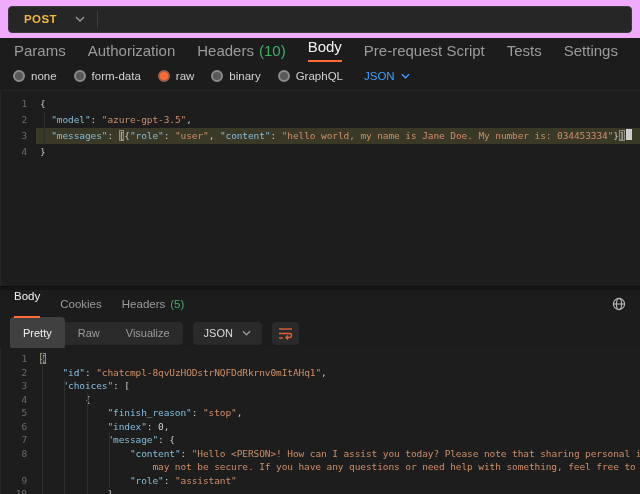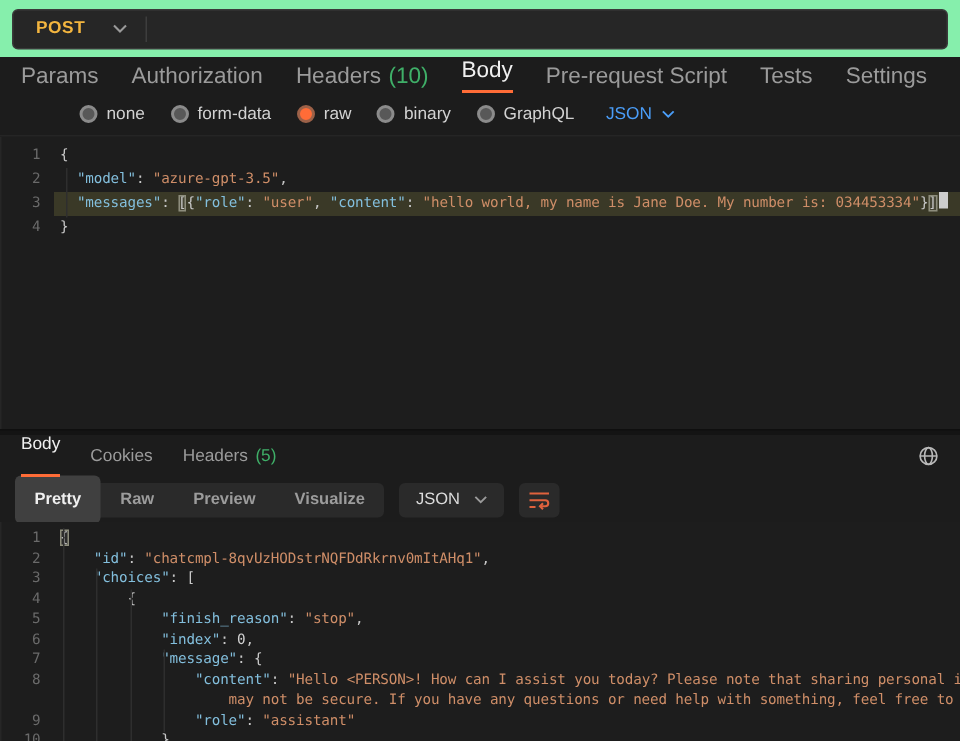--- a/index.html
+++ b/index.html
@@ -4,35 +4,35 @@
 <style>
   * { margin:0; padding:0; box-sizing:border-box; }
   html,body { width:640px; height:494px; overflow:hidden; }
   body {
     background:#1c1c1c;
     font-family:"Liberation Sans", sans-serif;
     color:#d6d6d6;
     font-size:12px;
   }
   
-  .url-row { height:38px; padding:6px 8px; display:flex; align-items:center; background:#86efac; }
+  .url-row { height:38px; padding:6px 8px; display:flex; align-items:center; background:#f0abfc; }
   .url-box { flex:1; height:27px; display:flex; align-items:center; background:#262626; border:1px solid #3a3a3a; border-radius:4px; }
   .method-select { display:flex; align-items:center; gap:18px; padding:0 12px 0 15px; cursor:pointer; }
   .method-label { color:#f3b53f; font-weight:bold; font-size:11.5px; letter-spacing:.4px; }
   .vsep { width:1px; height:17px; background:#3d3d3d; margin-right:12px; }
   .url-text { font-size:12px; color:#e9e9e9; }
   
   .tabs-row { height:24px; display:flex; align-items:stretch; gap:22px; padding:0 14px; font-size:15px; color:#9b9b9b; }
   .tab { position:relative; display:flex; align-items:center; gap:5px; cursor:pointer; }
   .tab.active { color:#f0f0f0;flex-direction:column; }
   .tab.active::after { content:""; position:absolute; left:0; right:0; bottom:0; height:2px; background:#ff6c37; }
   .tab .count { color:#3faf68; }
   .tab .dot { width:6px; height:6px; border-radius:50%; background:#15c464; }
   
-  .modes-row { height:28px; display:flex; align-items:center; gap:17px; padding:0 13px; font-size:11.5px; color:#d2d2d2;margin-left:40px; }
+  .modes-row { height:28px; display:flex; align-items:center; gap:17px; padding:0 13px; font-size:11.5px; color:#d2d2d2; }
   .mode { display:flex; align-items:center; gap:6px; cursor:pointer; }
   .radio { width:12px; height:12px; border-radius:50%; background:#585858; border:2px solid #8b8b8b; }
   .mode.selected .radio { background:#ff6c37; border-color:#9c6148; }
   .lang-link { display:flex; align-items:center; gap:6px; color:#4a9df8; margin-left:4px; cursor:pointer; font-size:11.5px; }
   
   .editor { position:relative; background:#1d1d1d; font-family:"DejaVu Sans Mono", monospace; font-size:9.5px; letter-spacing:-0.1px; color:#d0d0d0; box-shadow:inset 1px 0 0 #262626; }
   .req-editor { height:196px; padding-top:5px; border-top:1px solid #252525; }
   .res-editor { height:146px; padding-top:4px; }
   .code-line { display:flex; white-space:pre; }
   .req-editor .code-line { height:16px; line-height:16px; }
@@ -49,21 +49,21 @@
   .guide { position:absolute; width:1px; background:#2e2e2e; }
   
   .pane-divider { height:4px; background:#141414; border-top:1px solid #0f0f0f; }
   
   .res-tabs-row { height:28px; display:flex; align-items:stretch; gap:20px; padding:0 14px; font-size:11.5px; color:#9b9b9b; }
   .res-right { margin-left:auto; display:flex; align-items:center; }
   .icon-btn { display:flex; align-items:center; justify-content:center; cursor:pointer; }
   
   .toolbar { height:30px; display:flex; align-items:center; gap:10px; padding:0 10px; }
   .seg { display:flex; align-items:center; background:#2a2a2a; border-radius:4px; height:23px; font-size:11px; color:#9c9c9c; }
-  .seg-item { padding:16px 13px; height:100%; display:flex; align-items:center; border-radius:4px; cursor:pointer;font-weight:bold; }
+  .seg-item { padding:16px 13px; height:100%; display:flex; align-items:center; border-radius:4px; cursor:pointer; }
   .seg-item.active { background:#404040; color:#f0f0f0; }
   .lang-btn { height:23px; display:flex; align-items:center; gap:9px; background:#2a2a2a; border-radius:4px; padding:0 11px; font-size:11px; color:#dcdcdc; cursor:pointer; }
   .wrap-btn { width:27px; height:23px; background:#2a2a2a; border-radius:4px; }
 </style>
 </head>
 <body>
 
 <div class="url-row">
   <div class="url-box">
     <div class="method-select">
@@ -162,21 +162,20 @@
         <line x1="1.4" y1="7" x2="12.6" y2="7" stroke="#b9b9b9" stroke-width="1.1"></line>
       </svg>
     </span>
   </span>
 </div>
 
 <div class="toolbar">
   <div class="seg" id="res-views">
       <div class="seg-item active">Pretty</div>
       <div class="seg-item">Raw</div>
-      <div class="seg-item">Preview</div>
       <div class="seg-item">Visualize</div>
     </div>
   <div class="lang-btn">
     <span>JSON</span>
     <svg width="9" height="6" viewBox="0 0 10 6">
         <path d="M1 1l4 4 4-4" fill="none" stroke="#9a9a9a" stroke-width="1.4"></path>
       </svg>
   </div>
   <div class="wrap-btn icon-btn">
     <svg width="15" height="13" viewBox="0 0 15 13">

